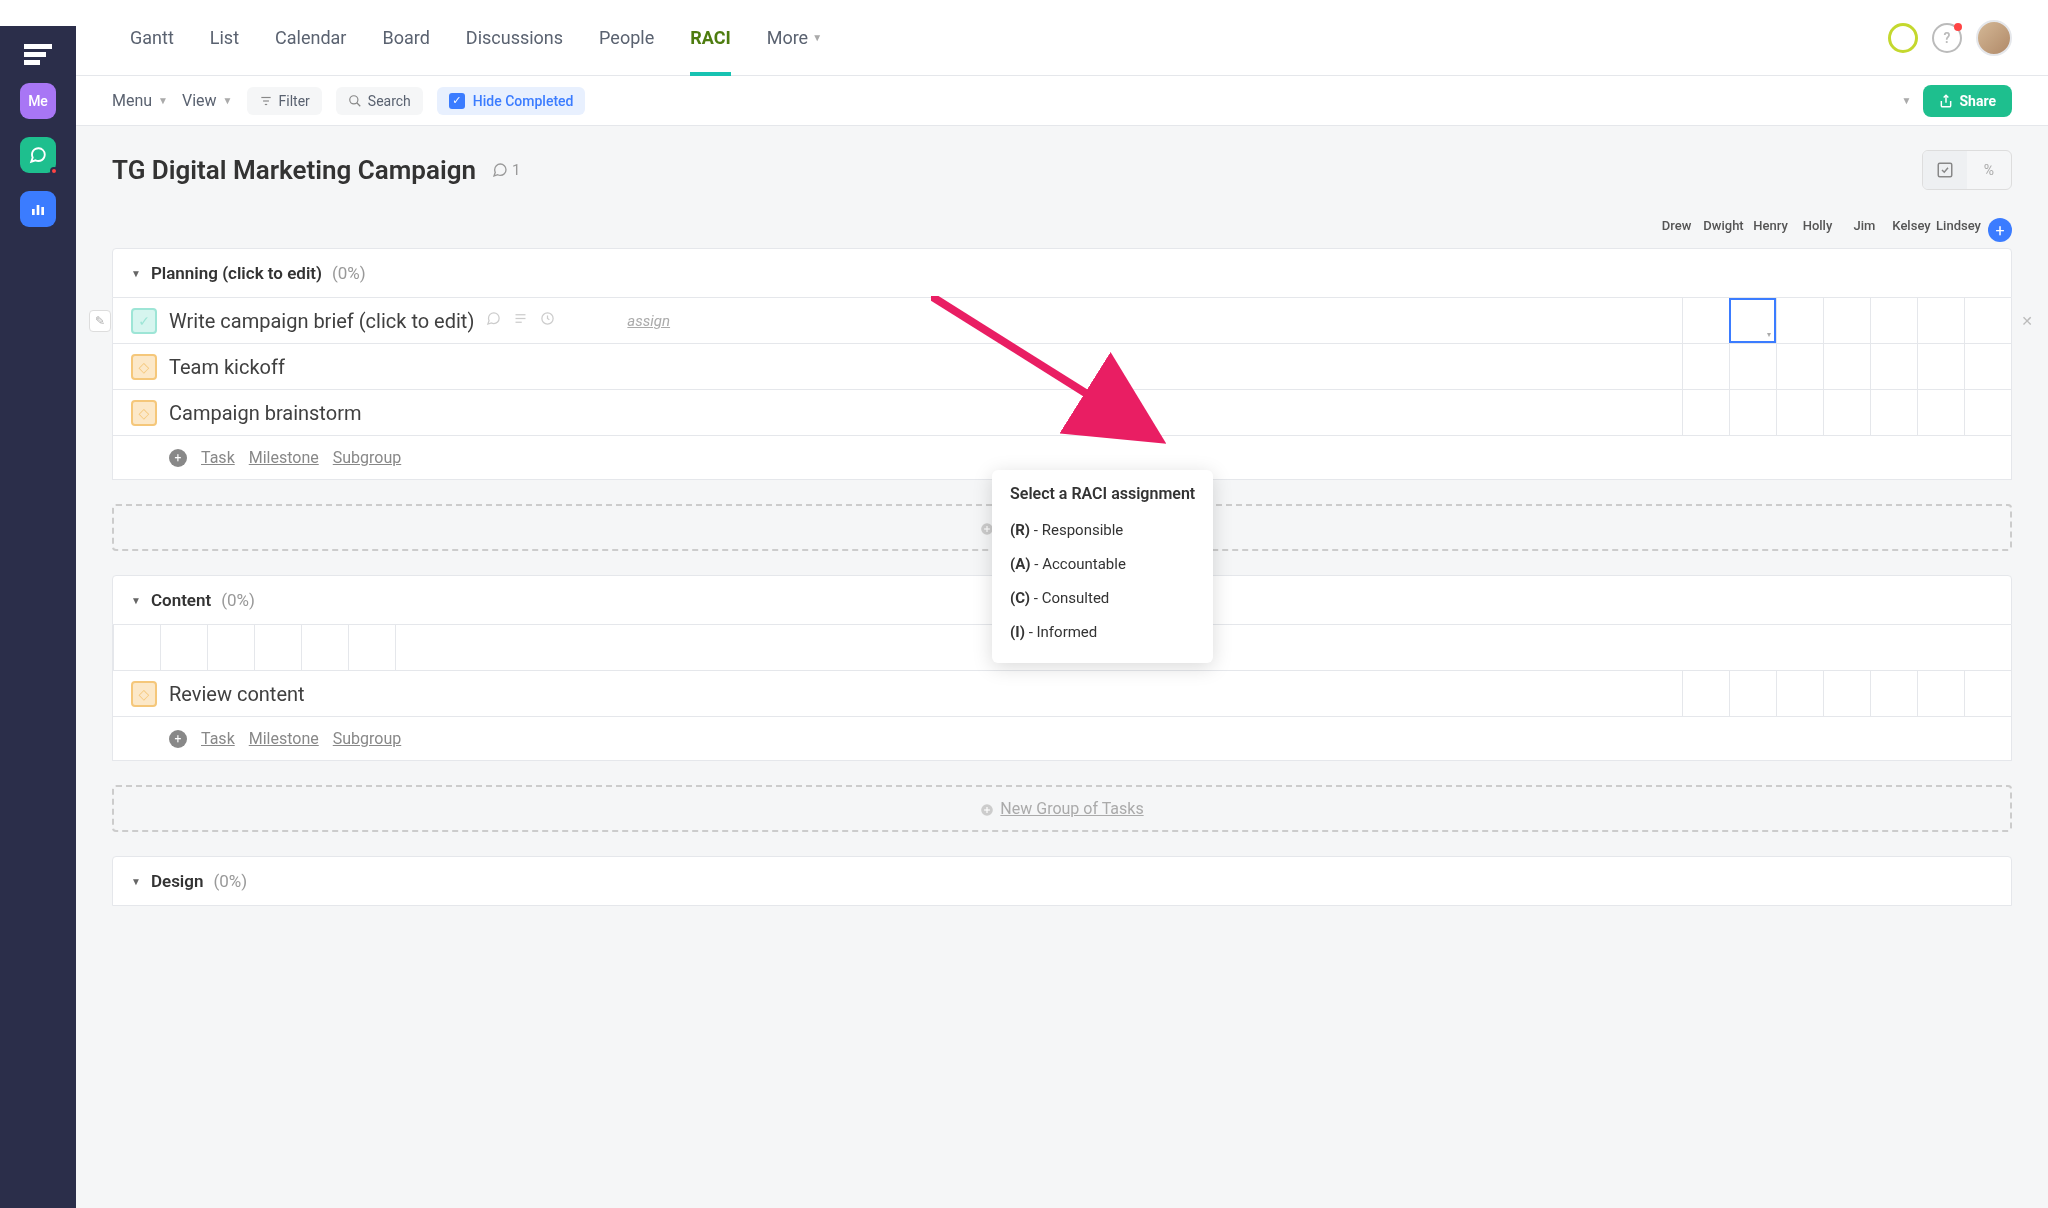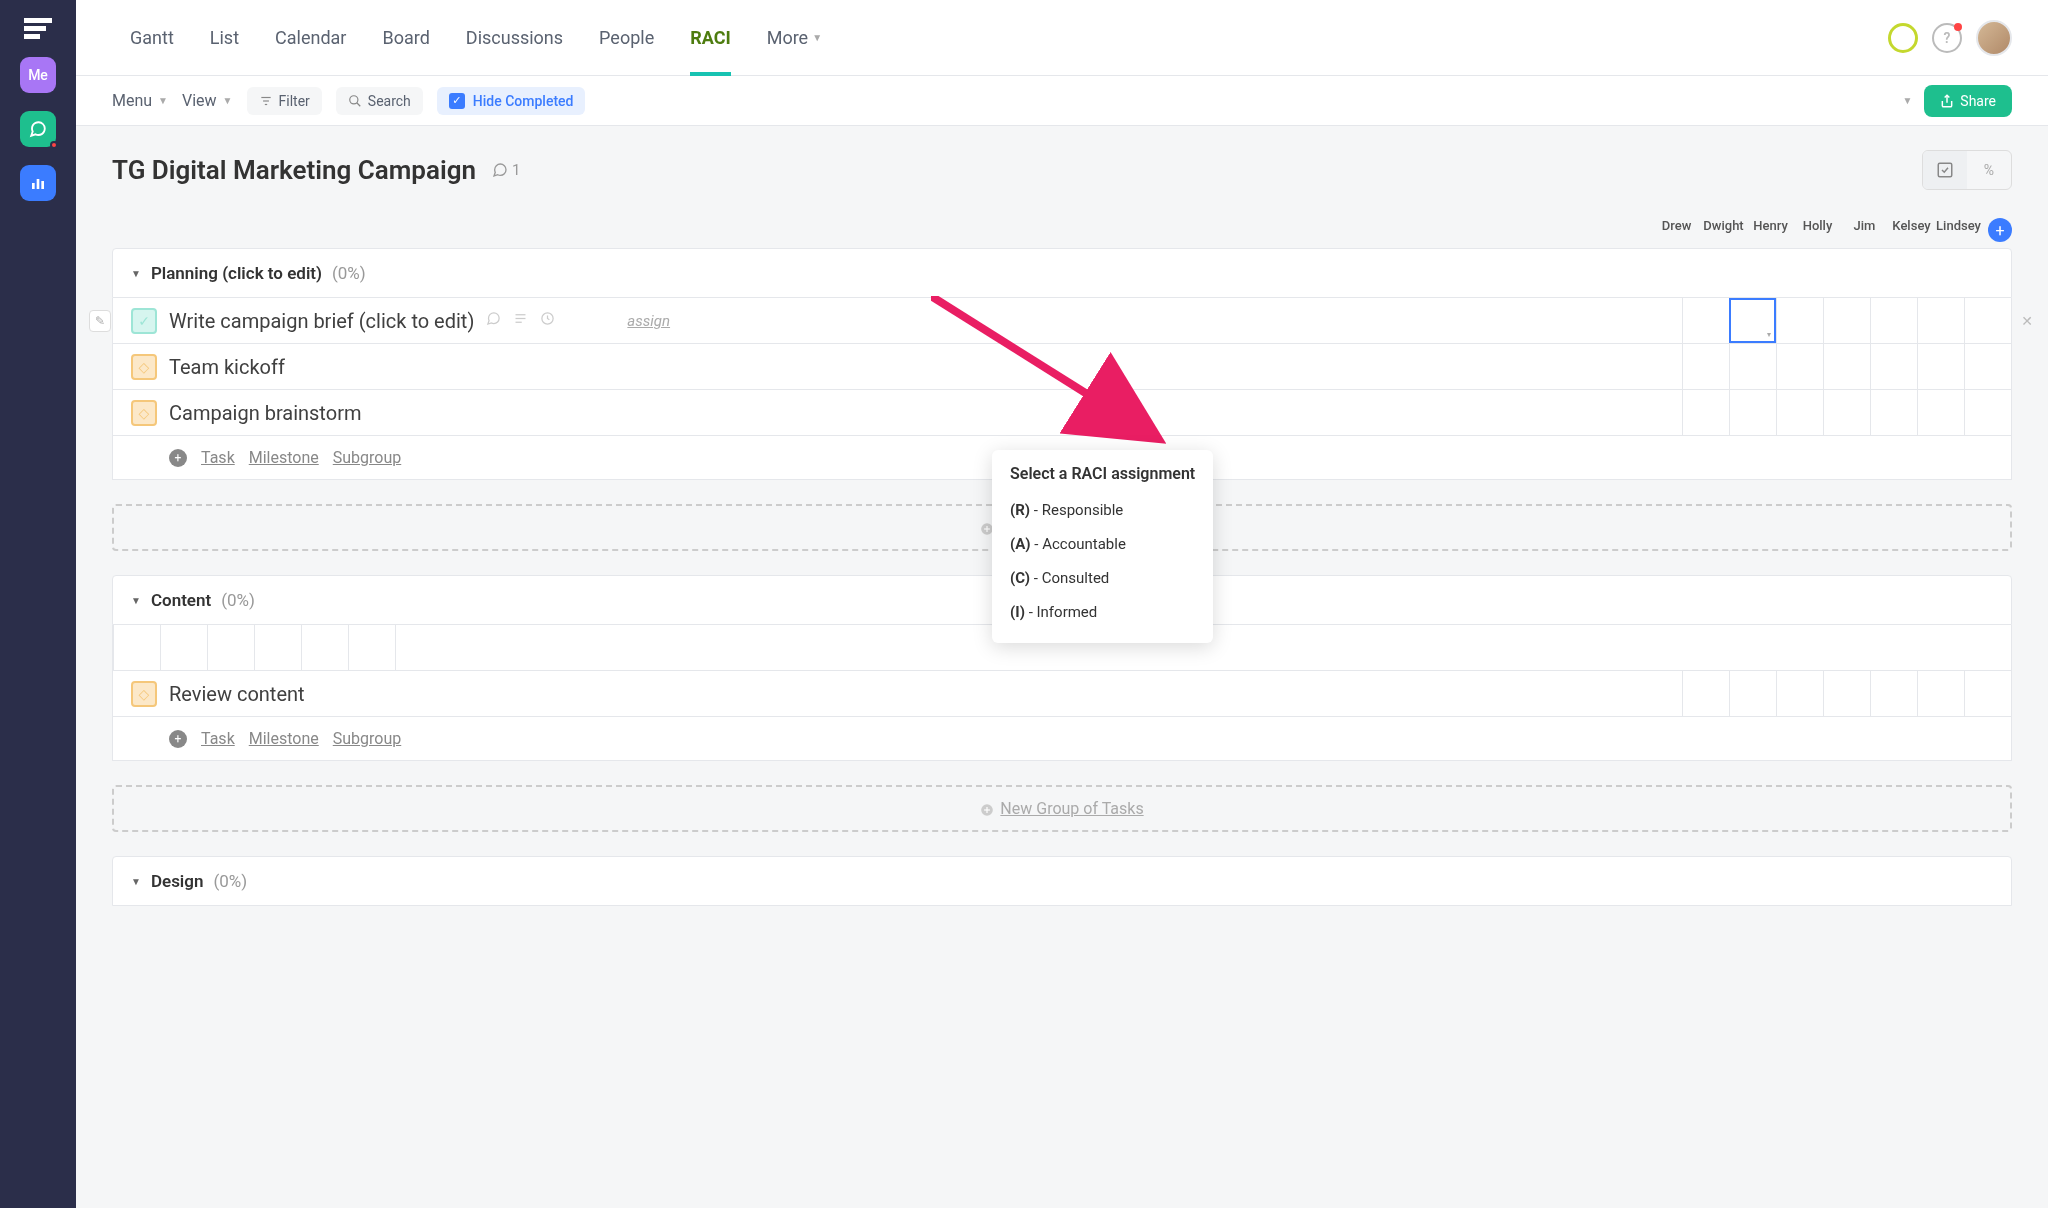--- a/index.html
+++ b/index.html
@@ -1,20 +1,20 @@
 <!DOCTYPE html>
 <html><head>
 <meta charset="utf-8">
 <style>
 * { box-sizing: border-box; margin: 0; padding: 0; }
 body { font-family: -apple-system, BlinkMacSystemFont, 'Segoe UI', Roboto, sans-serif; background: #fff; color: #333; font-size: 14px; overflow: hidden; }
 .app { display: flex; height: 100vh; }
 
 
-.sidebar-left { width: 76px; background: #2b2e4a; display: flex; flex-direction: column; align-items: center; padding-top: 18px; gap: 18px; flex-shrink: 0; }
+.sidebar-left { width: 76px; background: #2b2e4a; display: flex; flex-direction: column; align-items: center; padding-top: 18px; gap: 18px; flex-shrink: 0; margin-top: 26px; }
 .logo-stack { display: flex; flex-direction: column; gap: 3px; }
 .logo-bar { width: 28px; height: 5px; background: #fff; }
 .logo-bar:nth-child(2) { width: 22px; }
 .logo-bar:nth-child(3) { width: 16px; }
 .sbtn { width: 36px; height: 36px; border-radius: 9px; display: flex; align-items: center; justify-content: center; font-size: 14px; font-weight: 500; color: #fff; position: relative; }
 .sbtn.me { background: #a876f5; }
 .sbtn.chat { background: #1ebf8e; }
 .sbtn.chart { background: #3b7cff; }
 .red-dot { position: absolute; bottom: -2px; right: -2px; width: 8px; height: 8px; background: #f44; border-radius: 50%; border: 2px solid #2b2e4a; }
 
@@ -34,21 +34,21 @@
 .red-notif { position: absolute; top: -2px; right: -2px; width: 8px; height: 8px; background: #f44; border-radius: 50%; }
 .avatar { width: 36px; height: 36px; border-radius: 50%; background: linear-gradient(135deg, #d4b896, #b08968); border: 2px solid #e5e7eb; }
 
 
 .toolbar { display: flex; align-items: center; height: 50px; padding: 0 36px; border-bottom: 1px solid #e5e7eb; gap: 14px; }
 .tool-item { display: flex; align-items: center; gap: 6px; color: #5a6270; font-size: 16px; cursor: pointer; }
 .tool-pill { background: #f5f6f7; border-radius: 6px; padding: 6px 12px; display: flex; align-items: center; gap: 6px; color: #5a6270; }
 .chk-pill { background: #e8f0fe; border-radius: 6px; padding: 6px 12px; display: flex; align-items: center; gap: 8px; color: #3b7cff; font-weight: 500; }
 .chk-box { width: 16px; height: 16px; background: #3b7cff; border-radius: 3px; display: flex; align-items: center; justify-content: center; color: #fff; font-size: 11px; }
 .toolbar-right { margin-left: auto; display: flex; align-items: center; gap: 12px; }
-.share-btn { background: #1ebf8e; color: #fff; border-radius: 8px; padding: 8px 16px; display: flex; align-items: center; gap: 6px; font-weight: 400; cursor: pointer; }
+.share-btn { background: #1ebf8e; color: #fff; border-radius: 8px; padding: 8px 16px; display: flex; align-items: center; gap: 6px; font-weight: 700; cursor: pointer; }
 
 
 .content { flex: 1; background: #f5f6f7; overflow-y: auto; padding: 24px 0 0 0; position: relative; }
 .project-header { display: flex; align-items: center; padding: 0 36px; margin-bottom: 28px; }
 .project-title { font-size: 26px; font-weight: 600; color: #333; }
 .comment-cnt { margin-left: 16px; display: flex; align-items: center; gap: 4px; color: #999; font-size: 15px; }
 .view-toggle { margin-left: auto; display: flex; border: 1px solid #ddd; border-radius: 6px; overflow: hidden; }
 .view-toggle > div { width: 44px; height: 38px; display: flex; align-items: center; justify-content: center; color: #aaa; }
 .view-toggle > div.active { background: #eef0f2; }
 
@@ -82,21 +82,21 @@
 .row-close { position: absolute; right: -22px; top: 50%; transform: translateY(-50%); color: #bbb; font-size: 14px; cursor: pointer; }
 
 .add-row { background: #fff; border: 1px solid #e5e7eb; border-top: none; padding: 12px 56px; display: flex; align-items: center; gap: 14px; color: #888; font-size: 16px; }
 .add-row span { text-decoration: underline; cursor: pointer; }
 .plus-circ { width: 18px; height: 18px; border-radius: 50%; background: #888; color: #fff; display: flex; align-items: center; justify-content: center; font-size: 12px; }
 
 .new-group { margin: 0 36px 24px; border: 2px dashed #ccc; border-radius: 4px; padding: 12px; text-align: center; color: #aaa; font-size: 16px; }
 .new-group span { text-decoration: underline; margin-left: 6px; }
 
 
-.raci-dd { position: absolute; background: #fff; border-radius: 6px; box-shadow: 0 4px 20px rgba(0,0,0,0.15); padding: 14px 0; min-width: 200px; top: 324px; left: 916px; z-index: 100; }
+.raci-dd { position: absolute; background: #fff; border-radius: 6px; box-shadow: 0 4px 20px rgba(0,0,0,0.15); padding: 14px 0; min-width: 200px; top: 344px; left: 916px; z-index: 100; }
 .raci-dd-title { padding: 0 18px 10px; font-weight: 600; font-size: 16px; }
 .raci-dd-item { padding: 8px 18px; font-size: 15px; cursor: pointer; }
 
 
 .arrow { position: absolute; top: 170px; left: 855px; z-index: 50; pointer-events: none; }
 
 .meta-ic { font-size: 15px; color: #ccc; }
 </style>
 </head>
 <body>

